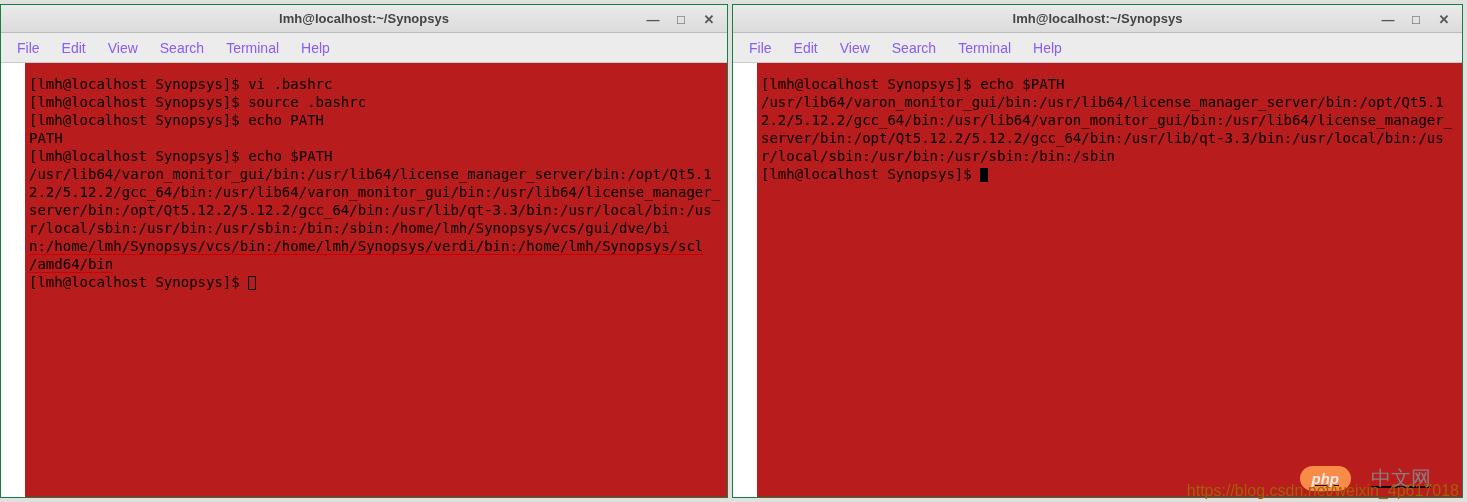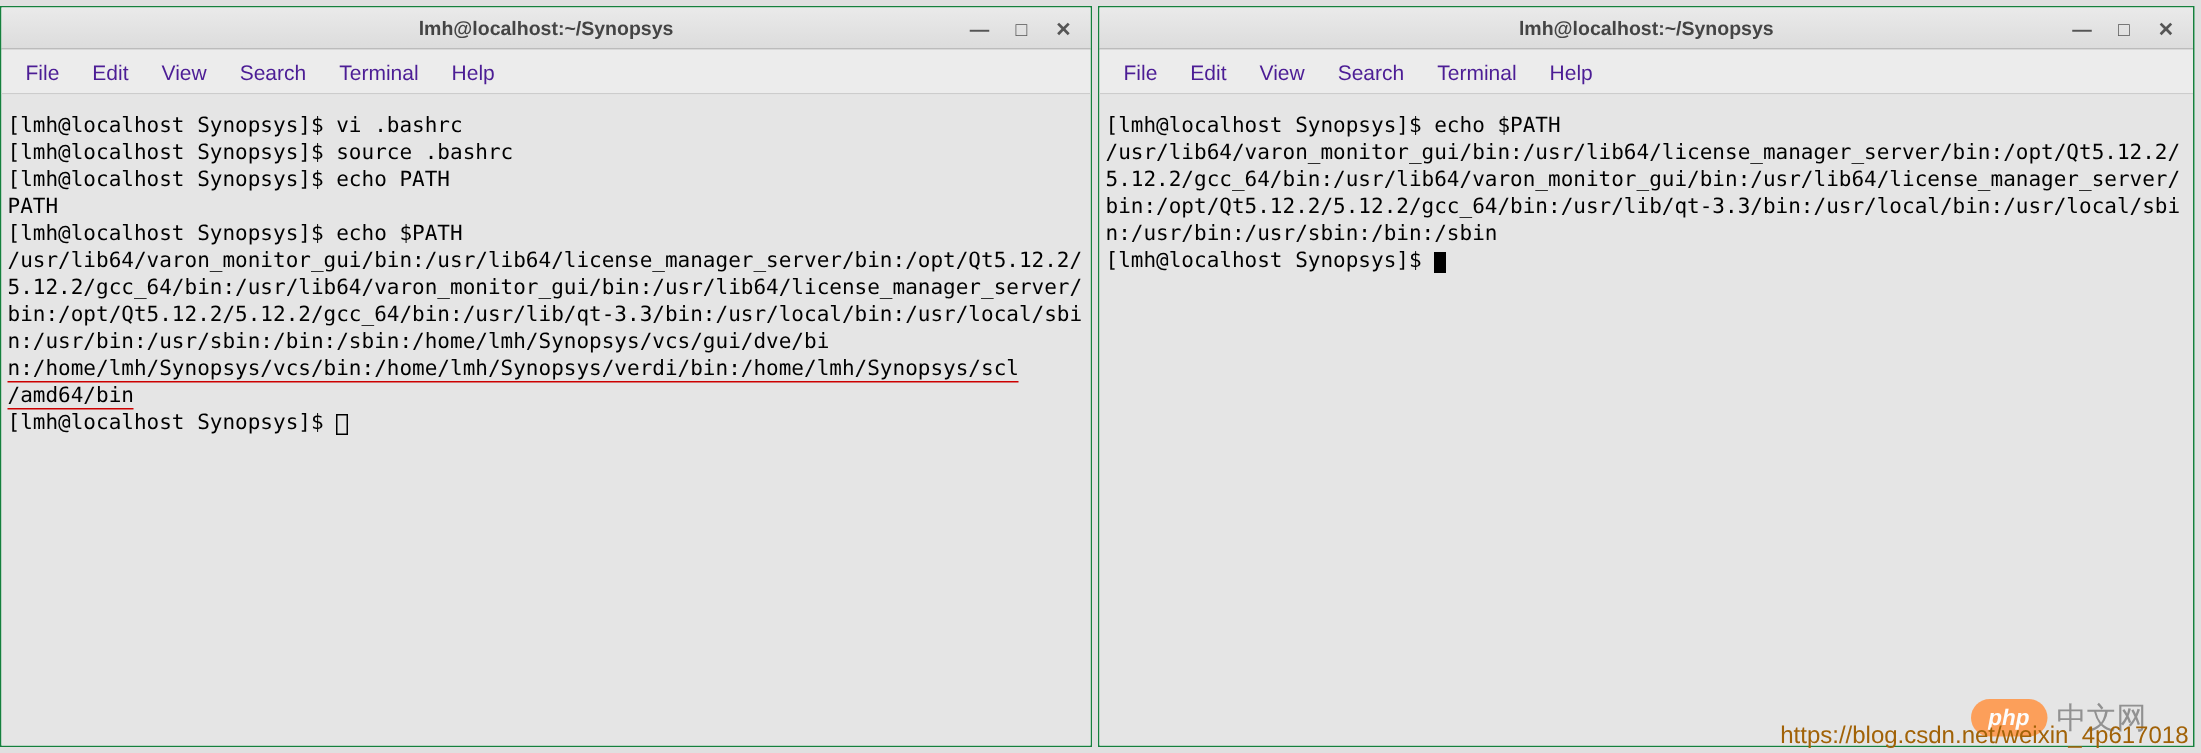--- a/index.html
+++ b/index.html
@@ -54,34 +54,35 @@
       background: #ececec;
       border-bottom: 1px solid #ccc;
       display: flex;
       align-items: center;
       padding: 0 6px;
       gap: 2px;
     }
     .menu-item {
       padding: 4px 10px;
       font-size: 14px;
-      color: #4c1d95;
+      color: #8b5cf6;
       cursor: pointer;
     }
     .terminal-body {
       flex: 1;
-      background: #e5e5e5;
+      background: #b91c1c;
       padding: 12px 4px;
       font-family: "DejaVu Sans Mono", "Courier New", monospace;
       font-size: 14px;
       line-height: 18px;
       color: #000;
       overflow: hidden;
       white-space: pre;
       position: relative;
+      margin-left: 24px;
     }
     .term-line { white-space: pre-wrap; word-break: break-all; }
     .underline-red {
       border-bottom: 1px solid #cc0000;
       text-align: right;
     }
     .cursor-box {
       display: inline-block;
       width: 8px;
       height: 14px;
@@ -94,22 +95,23 @@
       height: 14px;
       background: #000;
       vertical-align: text-bottom;
     }
     .watermark-logo {
       position: absolute;
       right: 36px;
       bottom: 10px;
       display: flex;
       align-items: center;
-      gap: 6px;
+      gap: 20px;
       opacity: 0.9;
+      text-decoration: underline;
     }
     .php-pill {
       background: #ff984c;
       color: #fff;
       font-weight: bold;
       font-size: 15px;
       font-style: italic;
       padding: 4px 12px;
       border-radius: 14px;
     }

